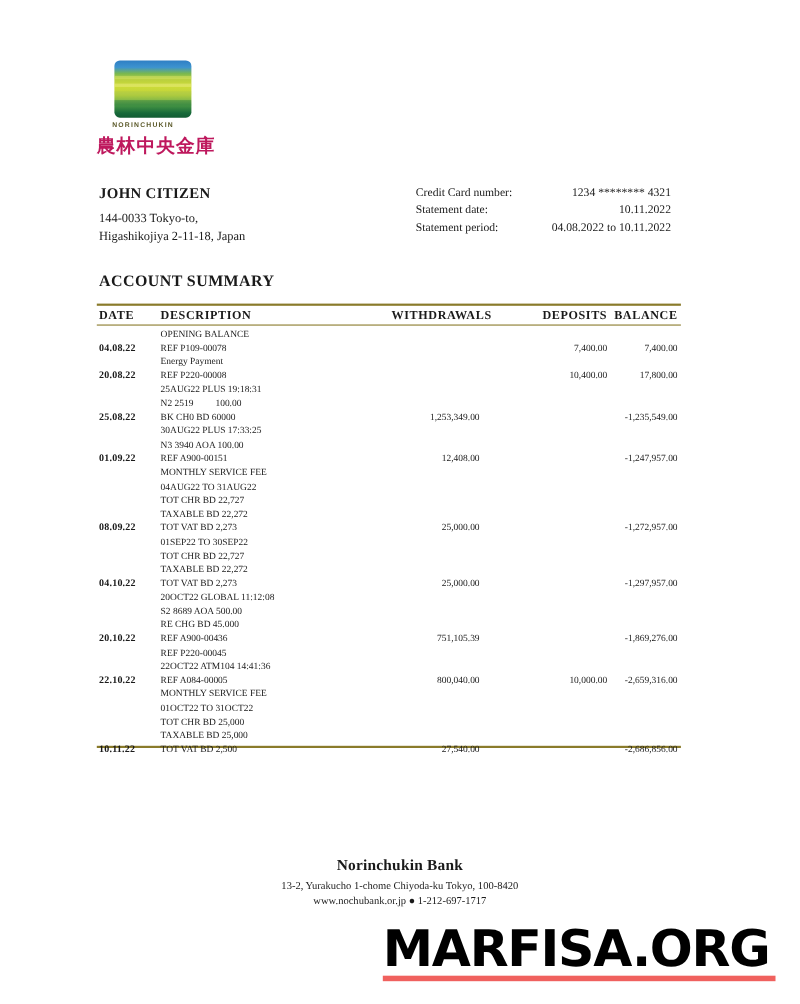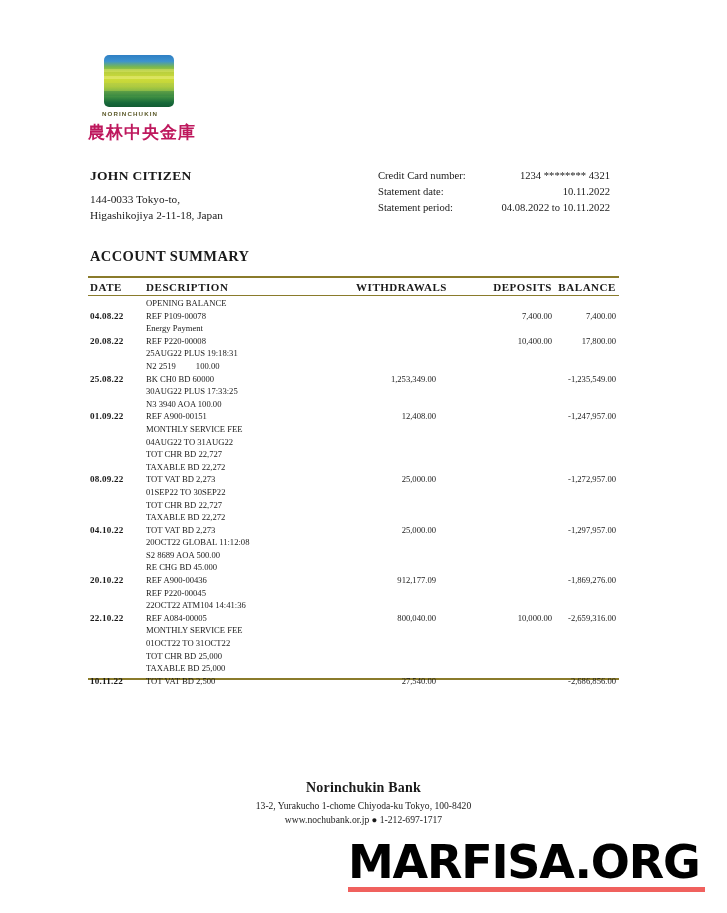--- a/index.html
+++ b/index.html
@@ -432,21 +432,21 @@
       <div class="row">
         <div class="c-date"></div>
         <div class="c-desc">RE CHG BD         45.000</div>
         <div class="c-with"></div>
         <div class="c-dep"></div>
         <div class="c-bal"></div>
       </div>
       <div class="row">
         <div class="c-date">20.10.22</div>
         <div class="c-desc">REF A900-00436</div>
-        <div class="c-with">912,177.09</div>
+        <div class="c-with">751,105.39</div>
         <div class="c-dep"></div>
         <div class="c-bal">-1,869,276.00</div>
       </div>
       <div class="row">
         <div class="c-date"></div>
         <div class="c-desc">REF P220-00045</div>
         <div class="c-with"></div>
         <div class="c-dep"></div>
         <div class="c-bal"></div>
       </div>

